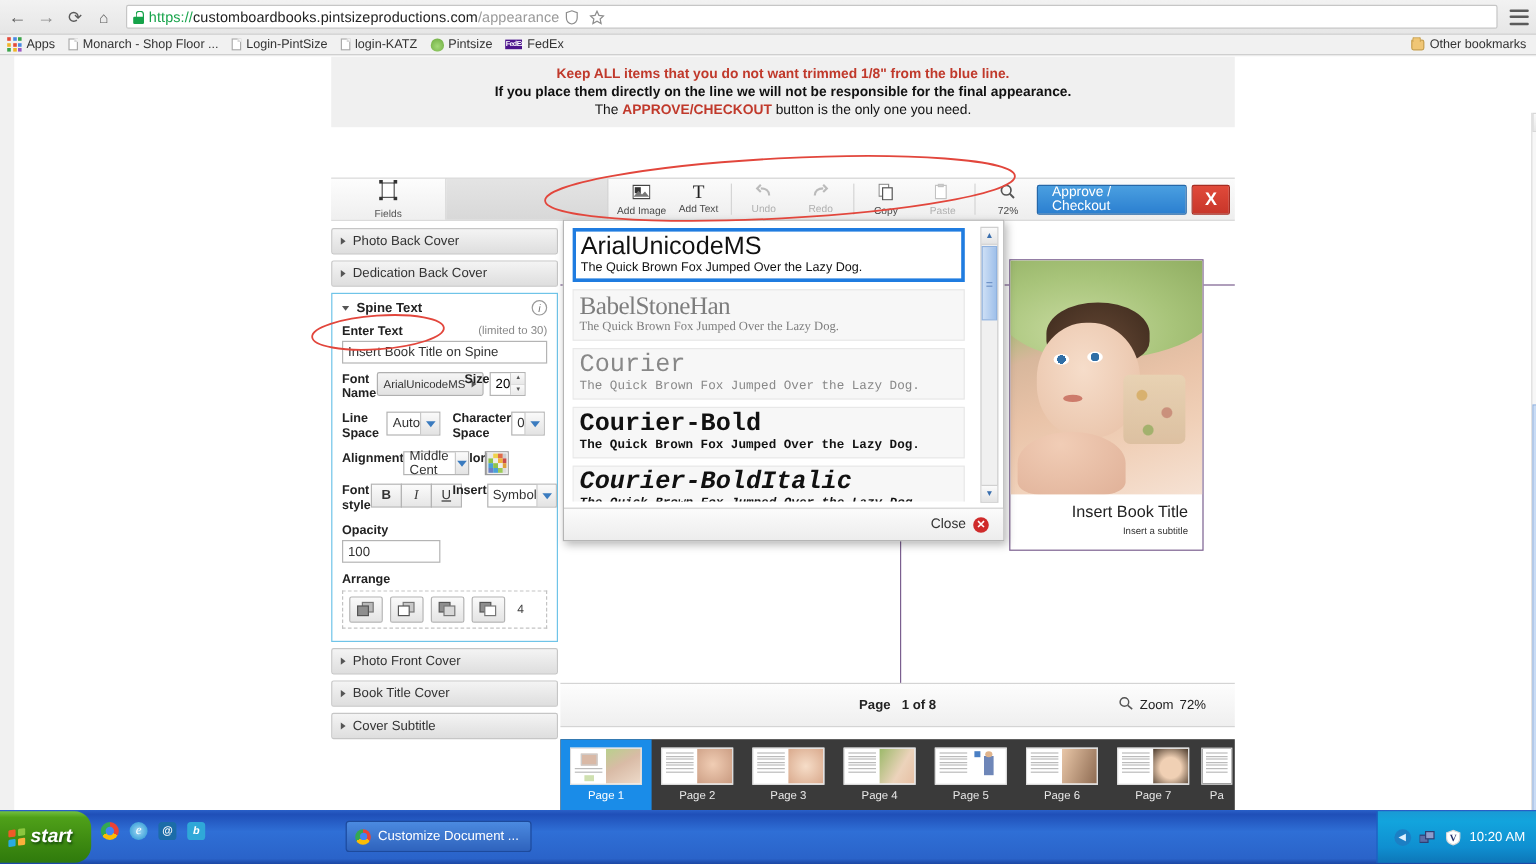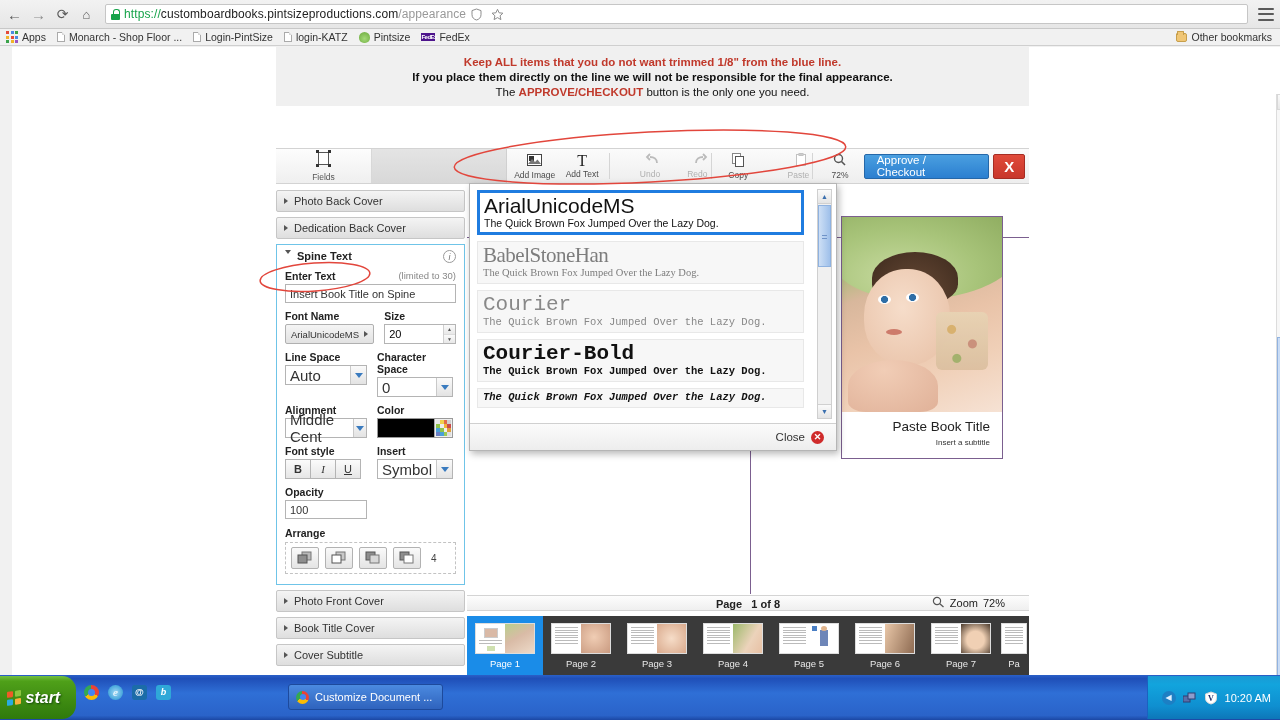--- a/index.html
+++ b/index.html
@@ -61,47 +61,47 @@
   #toolbar { position:absolute; left:264px; top:101px; width:753px; height:36px;
     background:linear-gradient(#fbfbfb,#eeeeee); border-top:1px solid #d3d3d3;
     border-bottom:1px solid #d3d3d3; display:flex; align-items:stretch; }
   #fields-tab { width:96px; background:linear-gradient(#fdfdfd,#efefef); border-right:1px solid #d8d8d8;
     display:flex; flex-direction:column; align-items:center; justify-content:center; gap:1px; }
   #fields-tab .lbl { font-size:8.5px; color:#555; }
   #tb-gap { width:135px; background:linear-gradient(#e4e4e4,#d8d8d8); border-right:1px solid #d0d0d0;}
   #tb-tools { flex:1; display:flex; align-items:center; padding-left:4px; }
   .tb-item { width:48px; height:34px; display:flex; flex-direction:column; align-items:center;
     justify-content:center; gap:1px; font-size:8.5px; color:#4a4a4a; }
-  .tb-item.dim { color:#b0b0b0;align-items:flex-end; }
+  .tb-item.dim { color:#b0b0b0; }
   .tb-sep { width:1px; height:26px; background:#d5d5d5; margin:0 3px; }
   #approve-btn { margin-left:auto; margin-right:4px; align-self:center; height:25px;
     background:linear-gradient(#4a9fe0,#2b7fd0); border:1px solid #2567a8; border-radius:2px;
     color:#fff; font-size:11.5px; padding:0 12px; display:flex; align-items:center; font-weight:normal; }
   #close-x { align-self:center; margin-right:4px; width:32px; height:25px;
     background:linear-gradient(#e04a3a,#c8362a); border:1px solid #a52c22; border-radius:2px;
     color:#fff; font-size:15px; font-weight:bold; display:flex; align-items:center; justify-content:center; }
 
   
   #sidebar { position:absolute; left:264px; top:143px; width:189px; }
   .acc-head { height:22px; background:linear-gradient(#f4f4f4,#dedede); border:1px solid #c6c6c6;
     border-radius:2px; margin-bottom:5px; display:flex; align-items:center; padding-left:7px;
     font-size:11px; color:#333; gap:6px; }
   .tri { width:0;height:0;border-left:4px solid #555;border-top:3.5px solid transparent;border-bottom:3.5px solid transparent; }
   .tri.down { border-left:3.5px solid transparent;border-right:3.5px solid transparent;border-top:4px solid #555;border-bottom:none;}
   #spine-panel { border:1px solid #6fc4e8; background:#fff; margin-bottom:5px; padding:5px 8px 10px; }
-  #spine-panel .panel-title { display:flex; align-items:flex-start; gap:6px; font-size:11px; font-weight:bold; color:#222; margin-bottom:7px;}
+  #spine-panel .panel-title { display:flex; align-items:center; gap:6px; font-size:11px; font-weight:bold; color:#222; margin-bottom:7px;}
   .info-i { margin-left:auto; width:13px;height:13px;border:1px solid #9a9a9a;border-radius:50%;
     font-size:9px;color:#777;display:flex;align-items:center;justify-content:center;font-style:italic;font-weight:normal;}
   .fld-label { font-size:10.5px; font-weight:bold; color:#222; margin-bottom:2px; }
   .fld-sub { font-size:9.5px; color:#888; font-weight:normal; }
   .row { display:flex; gap:10px; }
-  .col { display:flex; flex-direction:column; }
+  .col { display:flex; }
   .txtinput { height:19px; border:1px solid #b4b4b4; background:#fff; font-size:11px;
     padding:0 4px; color:#333; display:flex; align-items:center; }
-  .selbox { height:20px; border:1px solid #b4b4b4; background:#fff; font-size:15px; color:#333;
+  .selbox { height:20px; border:1px solid #b4b4b4; background:#fff; font-size:11px; color:#333;
     display:flex; align-items:center; padding:0 0 0 4px; position:relative; }
   .selbox .arrow { margin-left:auto; width:16px; height:100%; background:linear-gradient(#fafafa,#e3e3e3);
     border-left:1px solid #c9c9c9; display:flex; align-items:center; justify-content:center; }
   .cv { width:0;height:0;border-left:4px solid transparent;border-right:4px solid transparent;border-top:5px solid #3a7bbf;}
   #font-name-btn { height:20px; background:linear-gradient(#f5f5f5,#e2e2e2); border:1px solid #b0b0b0;
     border-radius:2px; display:flex; align-items:center; padding:0 5px; font-size:9.5px; color:#333; gap:5px; }
   #size-spin { height:20px; border:1px solid #b4b4b4; background:#fff; display:flex; align-items:center;
     padding-left:4px; font-size:11px; }
   .spin { margin-left:auto; width:12px; height:100%; display:flex; flex-direction:column;
     border-left:1px solid #cfcfcf; }
@@ -184,23 +184,23 @@
   #font-sb-thumb i { position:absolute; left:3px; right:3px; top:29px; height:4px;
     border-top:1px solid #6f93c8; border-bottom:1px solid #6f93c8; }
   #font-popup-footer { position:absolute; left:0; bottom:0; width:366px; height:27px;
     background:linear-gradient(#fbfbfb,#ededed); border-top:1px solid #d0d0d0;
     display:flex; align-items:center; justify-content:flex-end; padding-right:12px; gap:6px; }
   #close-label { font-size:11.5px; color:#333; }
   #close-dot { width:13px; height:13px; border-radius:50%; background:#cf2b2b; color:#fff;
     font-size:9px; display:flex; align-items:center; justify-content:center; font-weight:bold; }
 
   
-  #page-status { position:absolute; left:455px; top:548px; width:562px; height:16px;
+  #page-status { position:absolute; left:455px; top:522px; width:562px; height:37px;
     background:linear-gradient(#fdfdfd,#efefef); border-top:1px solid #d4d4d4;
-    border-bottom:1px solid #d4d4d4; display:flex; align-items:flex-end; justify-content:center;
+    border-bottom:1px solid #d4d4d4; display:flex; align-items:center; justify-content:center;
     font-size:11px; color:#222; position:absolute; }
   #page-status .ctr { font-weight:bold; }
   #zoom-grp { position:absolute; right:24px; display:flex; align-items:center; gap:5px; font-size:11px; }
   #thumb-strip { position:absolute; left:455px; top:569px; width:562px; height:79px; background:#3a3a3a;
     display:flex; align-items:flex-start; overflow:hidden;text-align:right; }
   .thumb { width:76px; padding-top:7px; display:flex; flex-direction:column; align-items:center; gap:4px; }
   .thumb.active { background:#1a8ce8; height:79px; }
   .thumb .tn { width:60px; height:31px; background:#fff; display:flex; overflow:hidden; border:1px solid #ddd; }
   .thumb .tn .lf { width:50%; background:#fff; padding:3px 2px; }
   .thumb .tn .lf i { display:block; height:1px; background:#bbb; margin:0 1px 1.6px 1px; }
@@ -588,21 +588,21 @@
           <div class="hood"></div>
             <div class="hair"></div>
             <div class="face"></div>
           <div class="eye l"></div>
             <div class="eye r"></div>
             <div class="mouth"></div>
           <div class="patt"></div>
             <div class="arm"></div>
         </div>
         <div id="book-caption">
-          <div id="book-title-txt">Paste Book Title</div>
+          <div id="book-title-txt">Insert Book Title</div>
           <div id="book-sub-txt">Insert a subtitle</div>
         </div>
       </div>
 
       <div id="spine-sel-top"></div>
       <div id="spine-sel"></div>
       <div id="spine-handle-tl"></div>
       <div id="spine-handle-tr"></div>
     </div>
 
@@ -618,20 +618,21 @@
         </div>
         <div class="font-item f-courier">
           <div class="fi-name">Courier</div>
           <div class="fi-sample">The Quick Brown Fox Jumped Over the Lazy Dog.</div>
         </div>
         <div class="font-item f-cb">
           <div class="fi-name">Courier-Bold</div>
           <div class="fi-sample">The Quick Brown Fox Jumped Over the Lazy Dog.</div>
         </div>
         <div class="font-item f-cbi">
+          <div class="fi-name">Courier-BoldItalic</div>
           <div class="fi-sample">The Quick Brown Fox Jumped Over the Lazy Dog.</div>
         </div>
 
       </div>
       <div id="font-scroll">
         <div class="sb-arrow">▲</div>
         <div id="font-sb-thumb">
             <i></i>
           </div>
         <div class="sb-arrow bot">▼</div>

